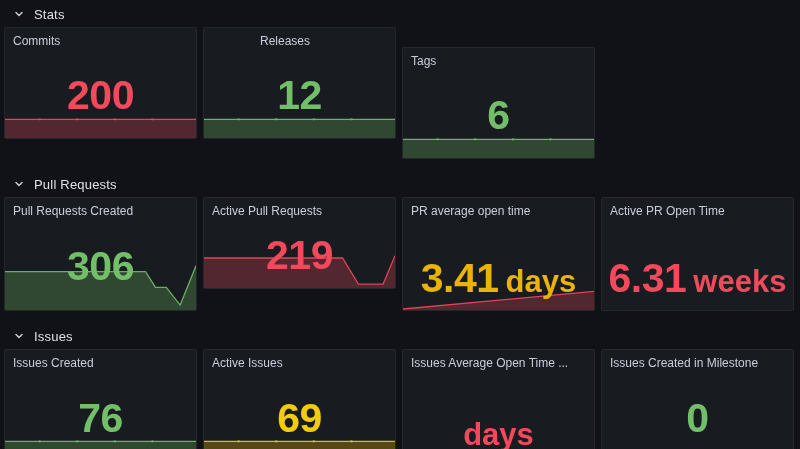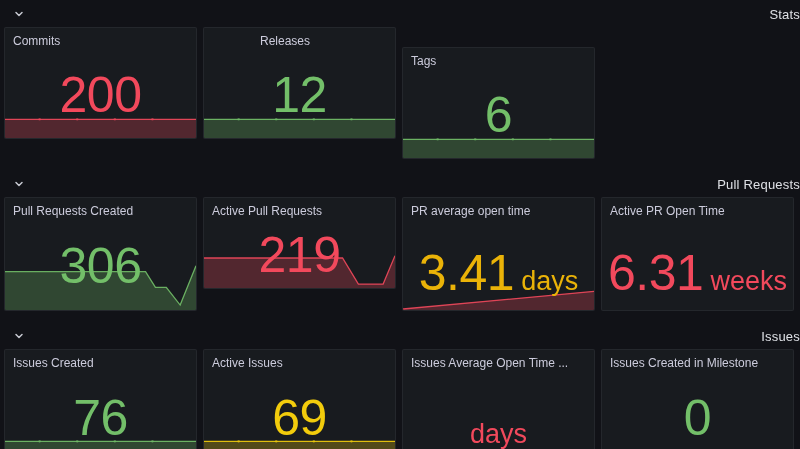--- a/index.html
+++ b/index.html
@@ -6,21 +6,21 @@
   html, body { margin: 0; padding: 0; }
   body {
     width: 800px; height: 449px; overflow: hidden;
     background: var(--background, #111217);
     font-family: "Liberation Sans", sans-serif;
   }
   .dashboard { padding: 1px 0 0 4px; }
   .grid-row { margin-bottom: 12px; }
   .row-header {
     height: 26px; display: flex; align-items: center; gap: 9px;
-    padding-left: 9px; cursor: pointer; justify-content: space-between;
+    padding-left: 9px; cursor: pointer;
   }
   .chevron { display: flex; align-items: center; }
   .row-title {
     font-size: 13px; font-weight: 500; letter-spacing: .2px;
     color: var(--row-title-color, #dfe1e6);
   }
   .row-panels { display: flex; gap: 6px; }
   .panel {
     width: 193px; position: relative; overflow: hidden;
     background: var(--panel-background, #181b1f);
@@ -32,22 +32,22 @@
     font-size: 12px; color: var(--title-color, #ccccdc);
     padding: 6px 8px 0 8px; white-space: nowrap; overflow: hidden;
     cursor: pointer;
   }
   .spark { position: absolute; left: 0; top: 0; width: 100%; height: 100%; z-index: 1; }
   .stat-value {
     position: absolute; left: 0; right: 0; top: 24px; bottom: 0; z-index: 2;
     display: flex; align-items: center; justify-content: center;
   }
   .value-line { display: flex; align-items: baseline; gap: 7px; }
-  .num { font-size: 50px; font-weight: 400; line-height: 1; letter-spacing: -0.5px; }
-  .unit { font-size: 27px; font-weight: 400; line-height: 1; margin-top: 33px; }
+  .num { font-size: 41px; font-weight: 700; line-height: 1; letter-spacing: -0.5px; }
+  .unit { font-size: 31px; font-weight: 700; line-height: 1; margin-top: 33px; }
 </style>
 </head>
 <body>
 
 <div class="dashboard" id="dashboard">
     <div class="grid-row">
       <div class="row-header">
         <span class="chevron">
           <svg width="12" height="12" viewBox="0 0 16 16" fill="none" stroke="#c7c9d1" stroke-width="2" stroke-linecap="round" stroke-linejoin="round">
             <path d="M4 6l4 4 4-4"></path>

